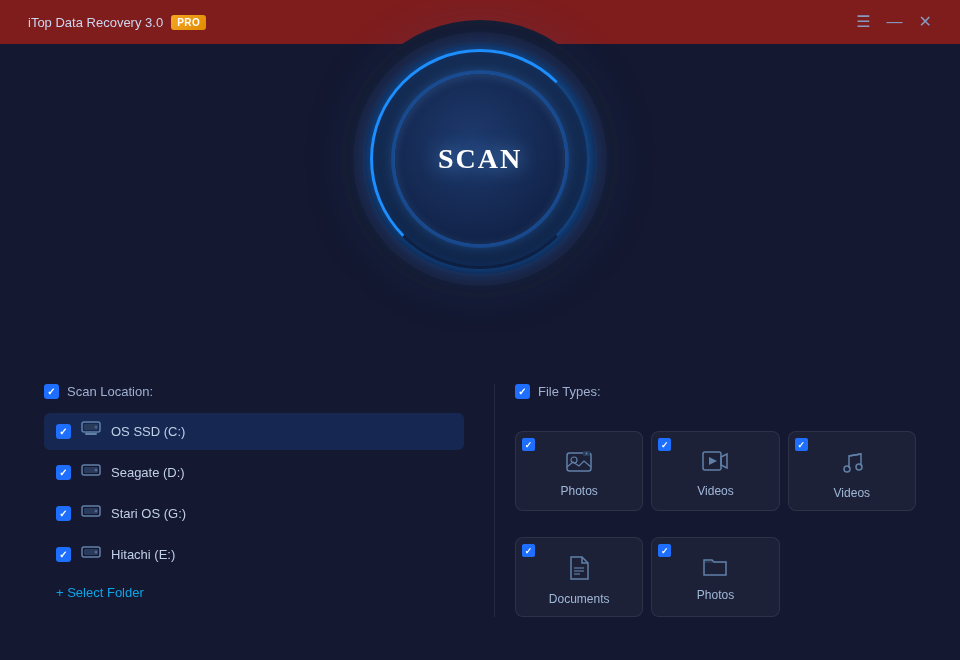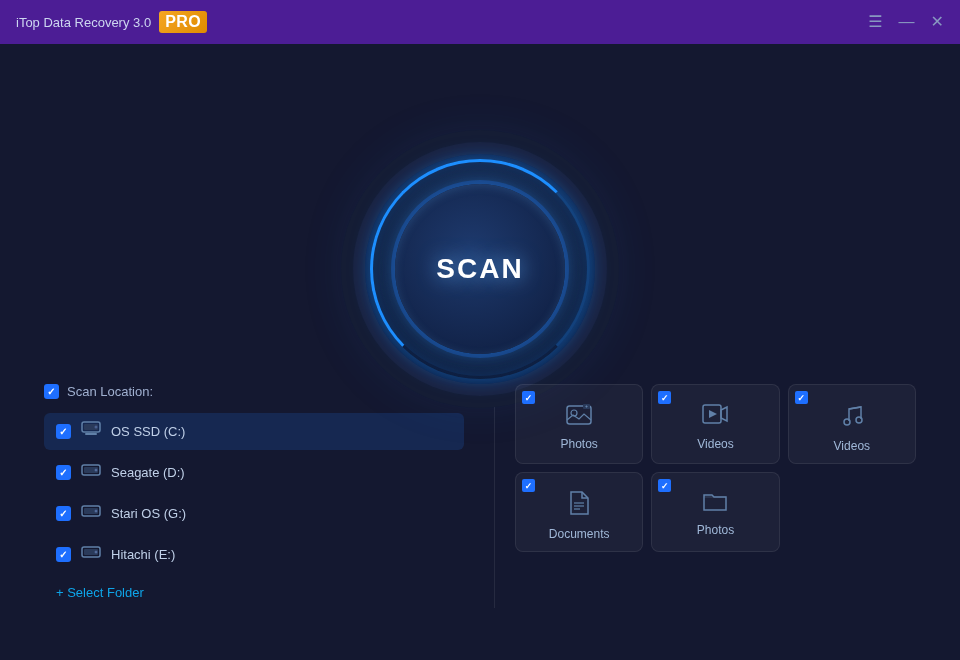--- a/index.html
+++ b/index.html
@@ -11,38 +11,38 @@
       height: 660px;
       overflow: hidden;
       user-select: none;
     }
 
     
     .titlebar {
       display: flex;
       align-items: center;
       justify-content: space-between;
-      padding: 10px 16px;
-      background: #4c1d95;
+      padding: 10px 28px;
+      background: #7f1d1d;
       height: 44px;
     }
     .titlebar-left {
       display: flex;
       align-items: center;
       gap: 8px;
     }
     .app-title {
       font-size: 13px;
       color: #cdd6f0;
       font-weight: 500;
     }
     .pro-badge {
       background: linear-gradient(135deg, #f5a623, #e08c00);
       color: #fff;
-      font-size: 16px;
+      font-size: 10px;
       font-weight: 700;
       padding: 2px 6px;
       border-radius: 3px;
       letter-spacing: 0.5px;
     }
     .titlebar-controls {
       display: flex;
       gap: 16px;
       align-items: center;
     }
@@ -58,23 +58,24 @@
       display: flex;
       flex-direction: column;
       align-items: center;
       padding: 0 40px;
     }
 
     
     .scan-button-container {
       display: flex;
       justify-content: center;
-      align-items: flex-end;
+      align-items: flex-start;
       height: 340px;
       width: 100%;
+      font-family: Liberation Serif, serif;
     }
 
     .scan-outer-ring {
       width: 230px;
       height: 230px;
       border-radius: 50%;
       background: radial-gradient(circle at 50% 40%, #1e2a4a, #0d1225);
       box-shadow:
         0 0 0 12px #1a2240,
         0 0 0 24px #151d35,
@@ -232,20 +233,21 @@
       border: 1px solid rgba(255,255,255,0.08);
       border-radius: 8px;
       padding: 12px 8px 10px;
       display: flex;
       flex-direction: column;
       align-items: center;
       gap: 6px;
       cursor: pointer;
       position: relative;
       min-height: 80px;
+      margin-top: 18px;
     }
 
     .card-checkbox {
       position: absolute;
       top: 6px;
       left: 6px;
       width: 13px;
       height: 13px;
       background: #1e6fff;
       border-radius: 2px;
@@ -361,20 +363,24 @@
       </div>
 
       <div class="select-folder">
         <span>+ Select Folder</span>
       </div>
     </div>
 
     <div class="divider-v"></div>
 
     <div class="file-types">
+      <div class="section-header">
+        <div class="checkbox"></div>
+        <span class="section-title">File Types:</span>
+      </div>
 
       <div class="file-type-grid">
 
         <div class="file-type-card">
           <div class="card-checkbox"></div>
           <span class="card-icon">
             <svg width="26" height="22" viewBox="0 0 26 22" fill="none">
               <rect x="1" y="3" width="24" height="18" rx="2.5" stroke="#6080a8" stroke-width="1.5" fill="none"></rect>
               <circle cx="8" cy="10" r="3" stroke="#6080a8" stroke-width="1.2" fill="none"></circle>
               <path d="M1 17 L7 12 L13 16 L18 11 L25 17" stroke="#6080a8" stroke-width="1.2" fill="none"></path>

